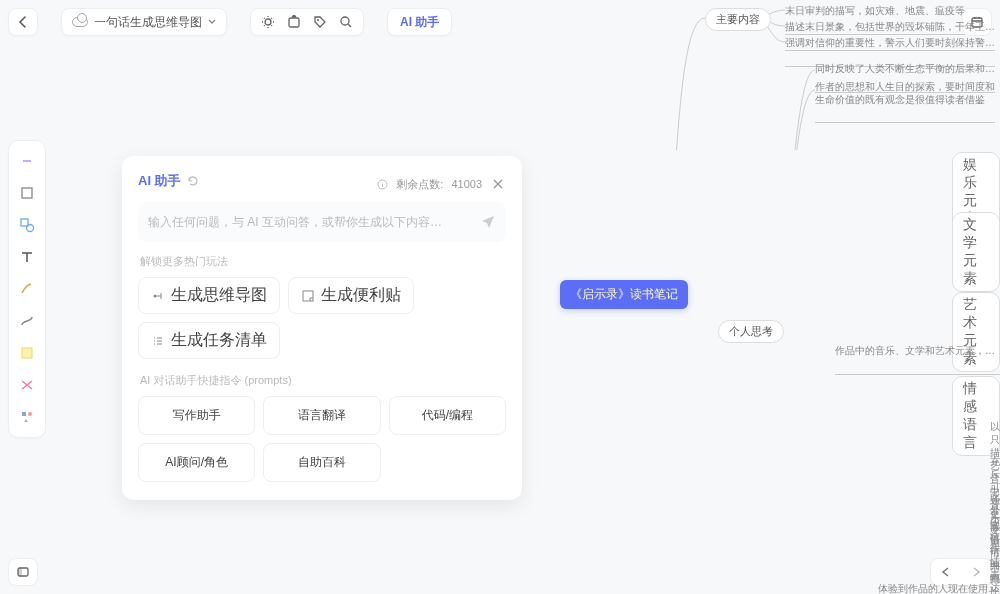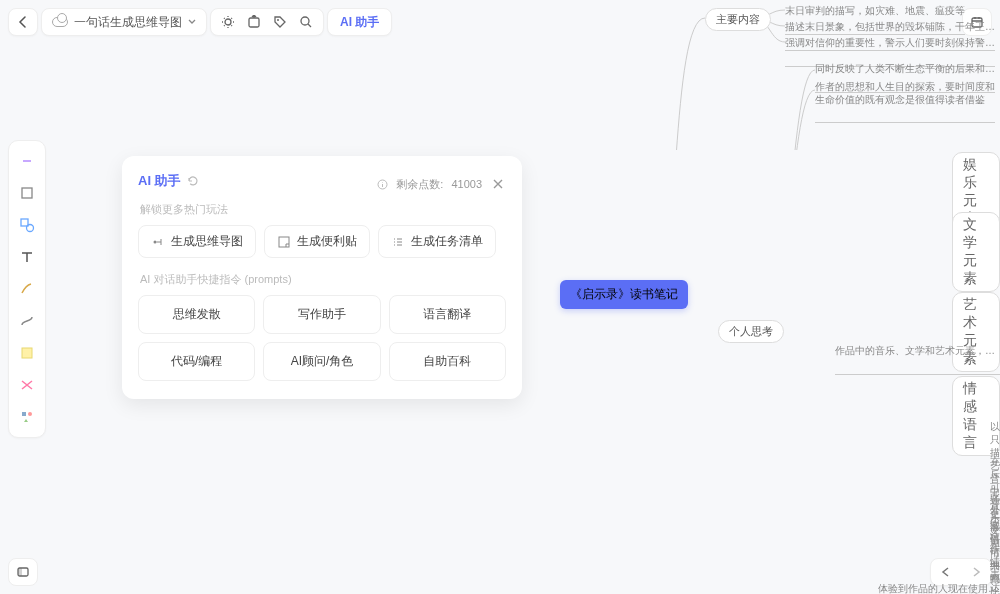--- a/index.html
+++ b/index.html
@@ -11,21 +11,21 @@
     position: relative;
     overflow: hidden;
     font-size: 12px;
     color: #333;
   }
   
   .topbar {
     position: absolute;
     top: 8px; left: 8px;
     display: flex;
-    gap: 3px;
+    gap: 23px;
     align-items: center;
   }
   .tb-btn, .tb-title, .tb-ai {
     background: #fff;
     border: 1px solid #eee;
     border-radius: 8px;
     height: 28px;
     display: flex;
     align-items: center;
     justify-content: center;
@@ -79,35 +79,35 @@
     background:#fafbfc; border-radius:8px; height:40px; display:flex; align-items:center;
     padding:0 10px; color:#aaa; font-size:12px; position:relative; margin-bottom:12px;
   }
   .ai-input input{border:none;background:transparent;outline:none;flex:1;font-size:12px;color:#333;}
   .ai-input input::placeholder{color:#bbb;}
   .ai-send{color:#ccc;}
   .sec-label{color:#bbb; font-size:11px; margin:6px 0 8px 2px;}
   .chips{display:flex; flex-wrap:wrap; gap:8px;}
   .chip{
     border:1px solid #eee; border-radius:8px; padding:7px 12px;
-    display:flex; align-items:center; gap:6px; font-size:12px; color:#444;
+    display:flex; align-items:center; gap:6px; font-size:16px; color:#444;
     background:#fff;
   }
   .chip .cic{width:14px;height:14px;display:flex;align-items:center;justify-content:center;color:#888;}
   .prompt-grid{display:grid; grid-template-columns:repeat(3,1fr); gap:8px;}
   .pcard{border:1px solid #eee; border-radius:8px; padding:10px 0; text-align:center; font-size:12px; color:#444;}
 
   
   .overlay{position:absolute; inset:0; pointer-events:none;}
 
   
   .mindmap{position:absolute; left:560px; top:0; right:0; bottom:0;}
   .root-node{
     position:absolute; left:0; top:280px;
-    background:#5b6ef5; color:#000000; border-radius:6px;
+    background:#5b6ef5; color:#fef9c3; border-radius:6px;
     padding:6px 10px; font-size:12px; font-weight:500;
     box-shadow:0 2px 6px rgba(91,110,245,0.3);
   }
   .pill{
     position:absolute; background:#fff; border:1px solid #ddd; border-radius:12px;
     padding:3px 10px; font-size:11px; color:#555;
   }
   .leaf{
     position:absolute; font-size:10px; color:#888; border-bottom:1px solid #ccc;
     padding-bottom:16px; white-space:nowrap; overflow:hidden; text-overflow:ellipsis;
@@ -257,20 +257,28 @@
           <path d="M5.5 3v.5M5.5 5v3" stroke="#bbb"></path>
         </svg>
       <span>剩余点数:</span>
       <span>41003</span>
       <span class="ai-close">
         <svg width="10" height="10">
             <path d="M1 1l8 8M9 1l-8 8" stroke="#999" stroke-width="1.4"></path>
           </svg>
       </span>
     </div>
+  </div>
+  <div class="ai-input">
+    <input type="text" placeholder="输入任何问题，与 AI 互动问答，或帮你生成以下内容…" style="">
+    <span class="ai-send">
+      <svg width="16" height="16">
+          <path d="M2 8l12-5-5 12-2-5-5-2z" fill="#ccc"></path>
+        </svg>
+    </span>
   </div>
   <div class="sec-label">解锁更多热门玩法</div>
   <div class="chips">
     <div class="chip">
       <span class="cic">
           <svg width="12" height="12">
             <circle cx="3" cy="6" r="1.5" fill="#888"></circle>
             <path d="M4.5 6H9M9 3v6" stroke="#888"></path>
           </svg>
         </span>
@@ -289,21 +297,20 @@
       <span class="cic">
           <svg width="12" height="12">
             <path d="M2 3h1M5 3h5M2 6h1M5 6h5M2 9h1M5 9h5" stroke="#888"></path>
           </svg>
         </span>
       <span>生成任务清单</span>
     </div>
   </div>
   <div class="sec-label" style="margin-top:14px;">AI 对话助手快捷指令 (prompts)</div>
   <div class="prompt-grid">
-    <div class="pcard">思维发散</div>
     <div class="pcard">写作助手</div>
     <div class="pcard">语言翻译</div>
     <div class="pcard">代码/编程</div>
     <div class="pcard">AI顾问/角色</div>
     <div class="pcard">自助百科</div>
   </div>
 </div>
 
 <svg class="overlay">
   <defs>

